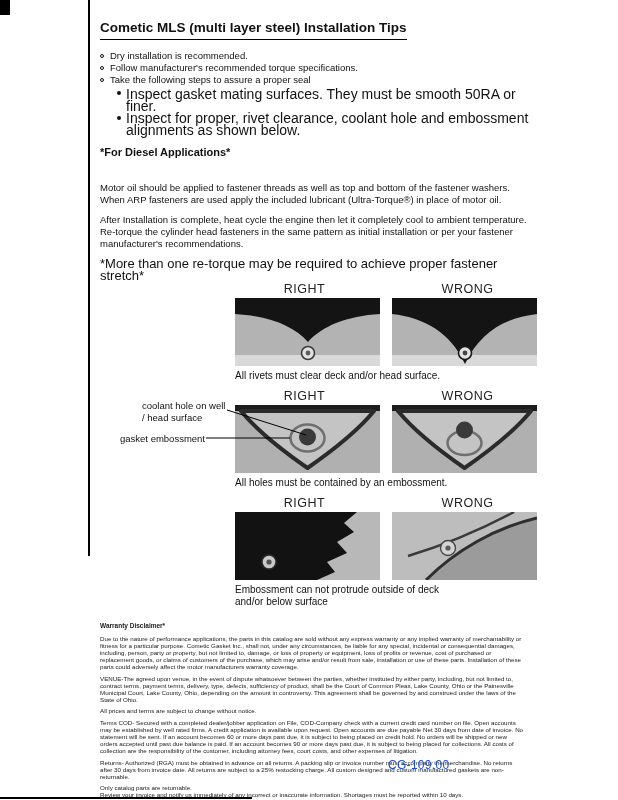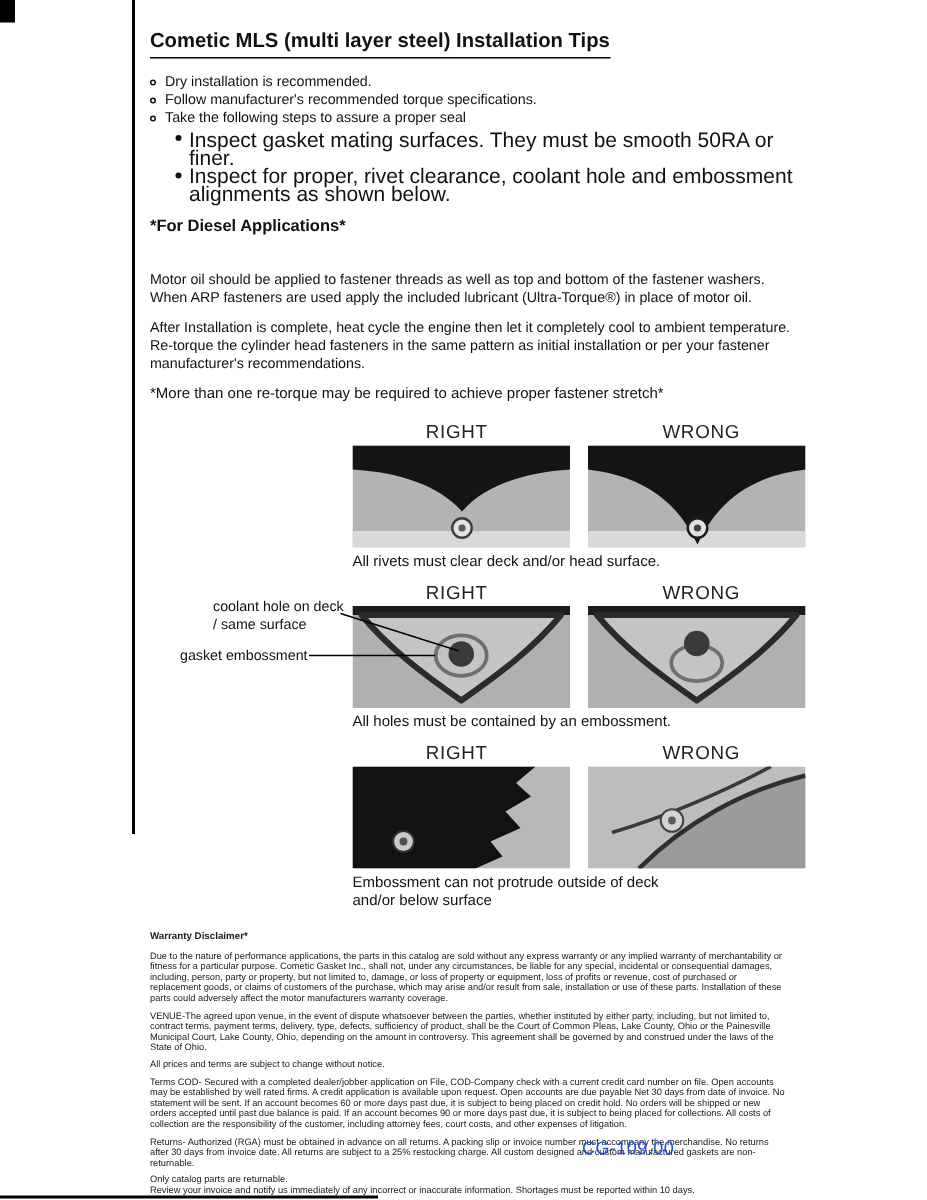--- a/index.html
+++ b/index.html
@@ -21,21 +21,21 @@
 
   .tips { list-style:none; margin-bottom:10px; }
   .tip { display:flex; gap:6px; font-size:9.5px; line-height:12.2px; }
   .o-bullet { width:4px; height:4px; border:1px solid #111; border-radius:50%; flex:none; margin-top:3.5px; }
   .subtips { list-style:none; margin:1px 0 0 17px; }
   .subtip { display:flex; gap:5px; font-size:14px; line-height:12.2px; }
   .dot { width:4px; height:4px; background:#111; border-radius:50%; flex:none; margin-top:3.5px; }
 
   .h2 { font-size:11px; font-weight:bold; margin:2px 0 24px; }
   .para { font-size:9.5px; line-height:12px; margin-bottom:8px; width:432px; }
-  .note { font-size:10px; line-height:12px; margin-bottom:12px; }
+  .note { font-size:13px; line-height:12px; }
 
   .dsection { position:relative; margin-bottom:8px; }
   .rw-row { display:flex; gap:24px; margin-left:135px; margin-bottom:2px; width:302px; }
   .rw { width:145px; text-align:center; font-size:12.5px; letter-spacing:.5px; color:#222; }
   .panel-row { display:flex; gap:12px; margin-left:135px; width:302px; }
   .panel { width:145px; height:68px; display:block; }
   .caption { font-size:10px; margin-top:4px; margin-left:135px; }
   .caption.wrap2 { width:218px; line-height:12px; }
 
   .side-label { position:absolute; font-size:9.5px; line-height:11.5px; color:#111; }
@@ -133,21 +133,21 @@
         <circle cx="72.5" cy="32" r="8.5" fill="#3a3a3a"></circle>
       </svg>
       <svg class="panel" viewBox="0 0 145 68">
         <rect width="145" height="68" fill="#b0b0b0"></rect>
         <rect width="145" height="6" fill="#1c1c1c"></rect>
         <path d="M6,6 H139 C121,28 97,46 72.5,63 C48,46 24,28 6,6 Z" fill="#c4c4c4" stroke="#2b2b2b" stroke-width="4" stroke-linejoin="round"></path>
         <ellipse cx="72.5" cy="38" rx="17" ry="12" fill="none" stroke="#6f6f6f" stroke-width="2.5"></ellipse>
         <circle cx="72.5" cy="25" r="8.5" fill="#3a3a3a"></circle>
       </svg>
     </div>
-    <div class="side-label lbl-coolant">coolant hole on deck / same surface</div>
+    <div class="side-label lbl-coolant">coolant hole on well / head surface</div>
     <div class="side-label lbl-emboss">gasket embossment</div>
     <svg class="connectors" viewBox="0 0 440 100">
       <line x1="127" y1="21" x2="206" y2="46" stroke="#000" stroke-width="1"></line>
       <line x1="106" y1="49" x2="190" y2="49" stroke="#000" stroke-width="1"></line>
     </svg>
     <div class="caption">All holes must be contained by an embossment.</div>
   </div>
 
   <div class="dsection">
     <div class="rw-row">

